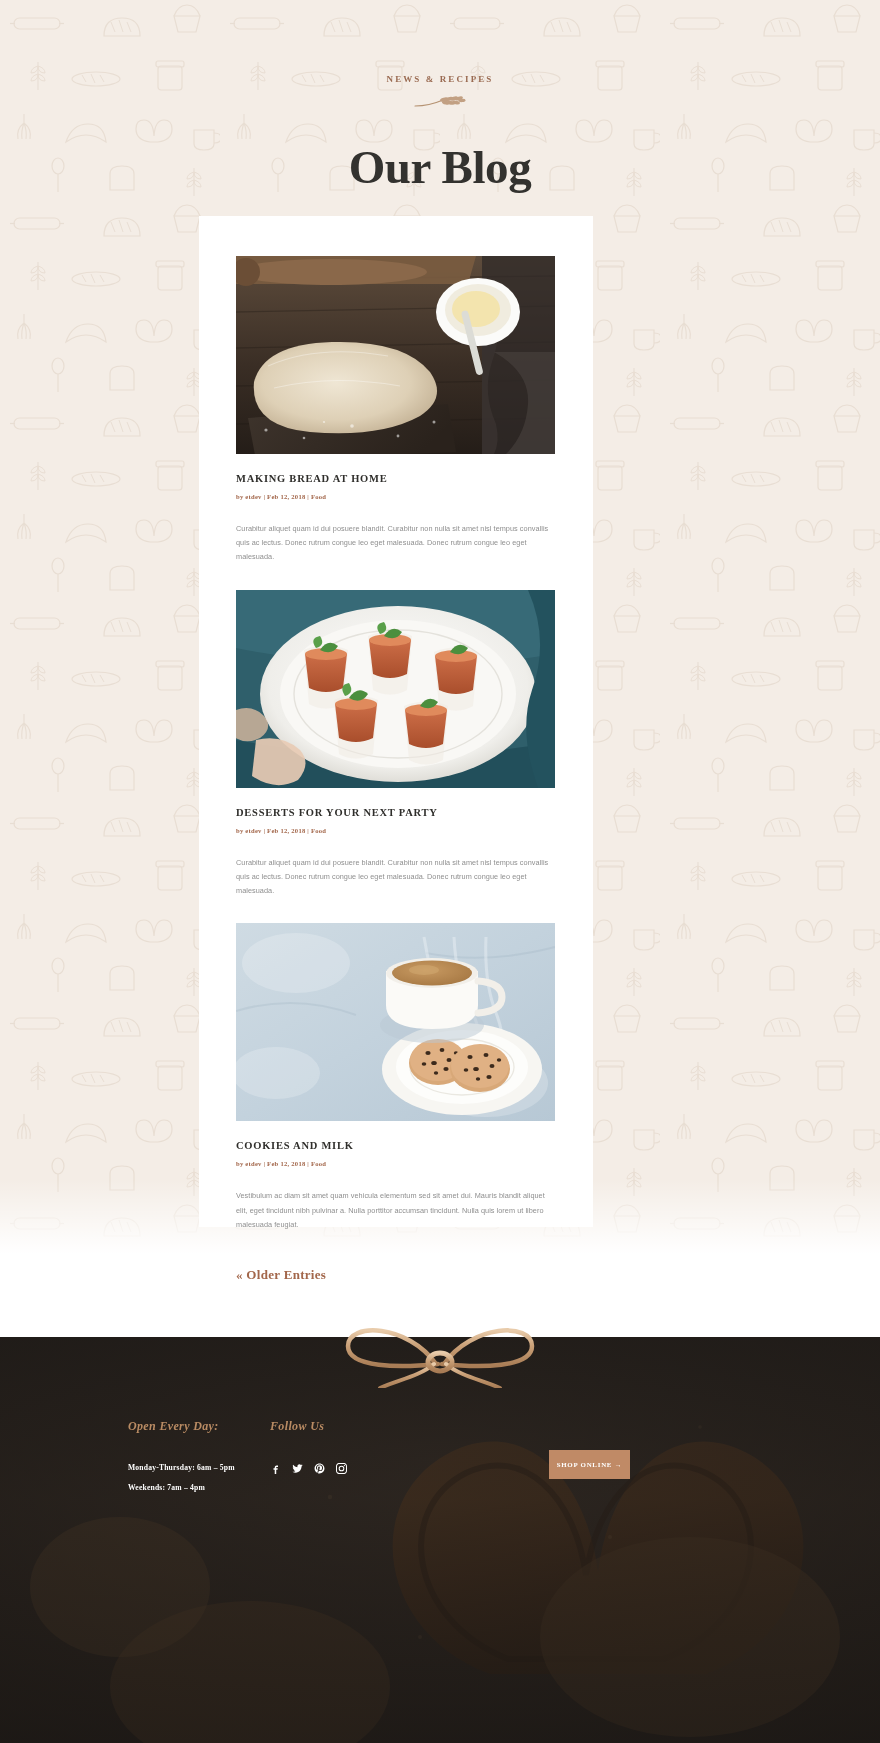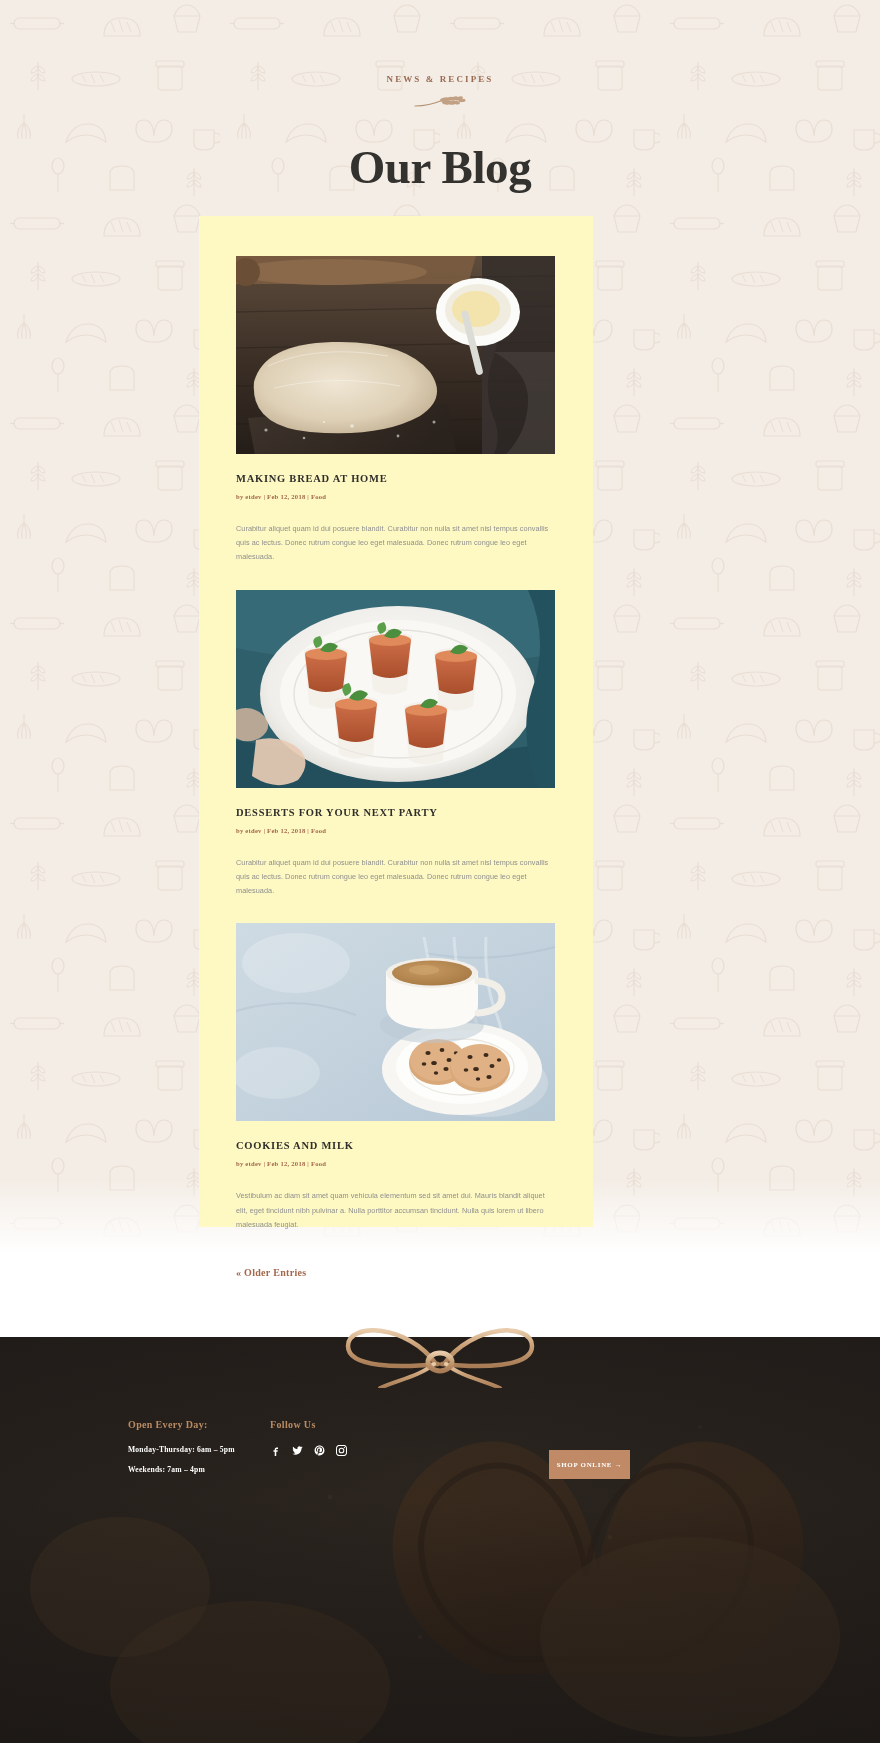--- a/index.html
+++ b/index.html
@@ -58,21 +58,21 @@
     margin-top:28px;
   }
 
   
   .content-card {
     position:absolute;
     top:216px;
     left:199px;
     width:394px;
     height:1011px;
-    background:#fef9c3;
+    background:#ffffff;
     z-index:4;
   }
   .posts {
     padding:40px 37px 0 37px;
   }
   .post { margin-bottom:0; }
   .post + .post { margin-top:25px; }
 
   .post-thumb {
     width:319px;
@@ -105,21 +105,21 @@
     line-height:1.95;
     color:#8f8f8f;
     margin-top:22px;
     letter-spacing:.05px;
   }
 
   .older-entries {
     display:inline-block;
     font-family:"Liberation Serif", serif;
     font-weight:bold;
-    font-size:10px;
+    font-size:13px;
     color:#a3674b;
     letter-spacing:.3px;
     margin:35px 0 0 0;
     text-decoration:none;
   }
 
   
   .white-band {
     position:absolute;
     top:1259px; left:0;
@@ -169,24 +169,25 @@
     z-index:3;
   }
   .fcol { position:relative; }
   .fcol.hours { width:142px; }
   .fcol.visit  { width:150px; }
   .fcol.follow { width:150px; }
 
   .fcol-head {
     font-family:"Liberation Serif", serif;
     font-weight:bold;
-    font-size:10px;
+    font-size:12px;
     color:#b98b63;
     letter-spacing:.35px;
-    margin-bottom:15px;
+    margin-bottom:29px;
+    font-style:italic;
   }
   .fcol-line {
     font-family:"Liberation Serif", serif;
     font-weight:bold;
     font-size:7.6px;
     color:#ffffff;
     letter-spacing:.2px;
     margin-bottom:11px;
   }
   .social-row { display:flex; gap:11px; margin-top:4px; }

